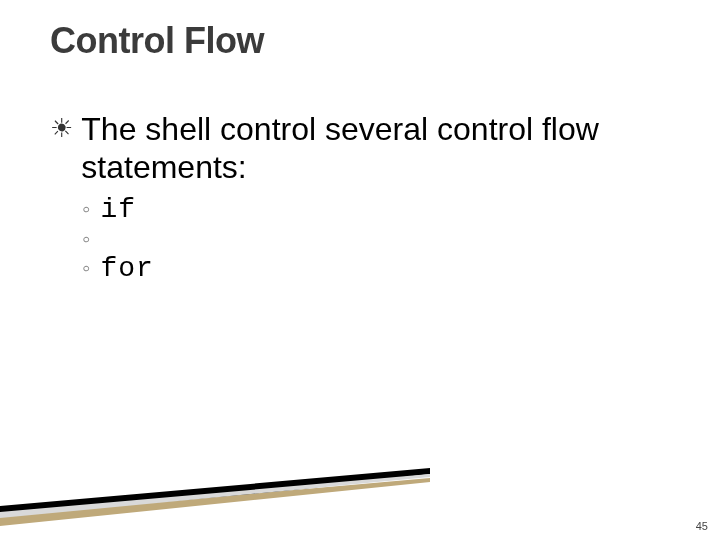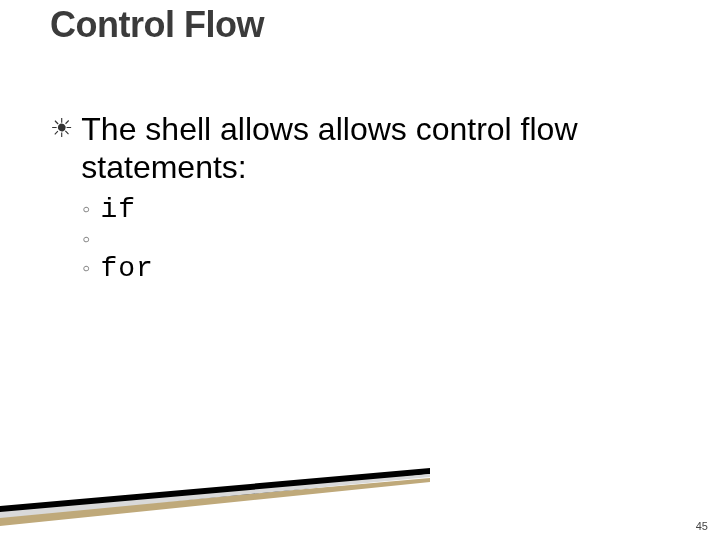--- a/index.html
+++ b/index.html
@@ -1,18 +1,18 @@
 <!DOCTYPE html>
 <html><head>
 <meta charset="utf-8">
 <style>
   * { margin: 0; padding: 0; box-sizing: border-box; }
   html, body { width: 720px; height: 540px; overflow: hidden; background: #fff; font-family: Verdana, Geneva, sans-serif; color: #000; }
   .slide { position: relative; width: 720px; height: 540px; }
-  .title { position: absolute; top: 4px; left: 50px; font-size: 36px; font-weight: 700; color: #3b3b3b; letter-spacing: -0.5px; }
+  .title { position: absolute; top: 20px; left: 50px; font-size: 36px; font-weight: 700; color: #3b3b3b; letter-spacing: -0.5px; }
   .body { position: absolute; top: 110px; left: 50px; right: 40px; }
   .main-item { display: flex; align-items: flex-start; }
   .main-bullet { font-size: 26px; line-height: 36px; margin-right: 8px; color: #333; font-family: Arial, sans-serif; }
   .main-text { font-size: 32px; line-height: 38px; font-weight: 400; }
   .sublist { margin-top: 8px; margin-left: 32px; }
   .sub-item { display: flex; align-items: baseline; }
   .sub-bullet { font-size: 24px; color: #8a8a8a; margin-right: 10px; font-family: Arial, sans-serif; }
   .sub-text { font-family: "Courier New", Courier, monospace; font-size: 28px; letter-spacing: 1px; }
   .page-num { position: absolute; bottom: 8px; right: 12px; font-size: 11px; color: #444; }
   .deco { position: absolute; left: 0; bottom: 12px; width: 430px; height: 60px; pointer-events: none; }
@@ -20,21 +20,21 @@
 </head>
 <body>
 
 <div class="slide">
 
   <div class="title">Control Flow</div>
 
   <div class="body">
     <div class="main-item">
       <span class="main-bullet">☀</span>
-      <span class="main-text">The shell allows allows control flow statements:</span>
+      <span class="main-text">The shell control several control flow statements:</span>
     </div>
     <div class="sublist">
       <div class="sub-item">
         <span class="sub-bullet">◦</span>
         <span class="sub-text">if</span>
       </div>
       <div class="sub-item">
         <span class="sub-bullet">◦</span>
       </div>
       <div class="sub-item">

